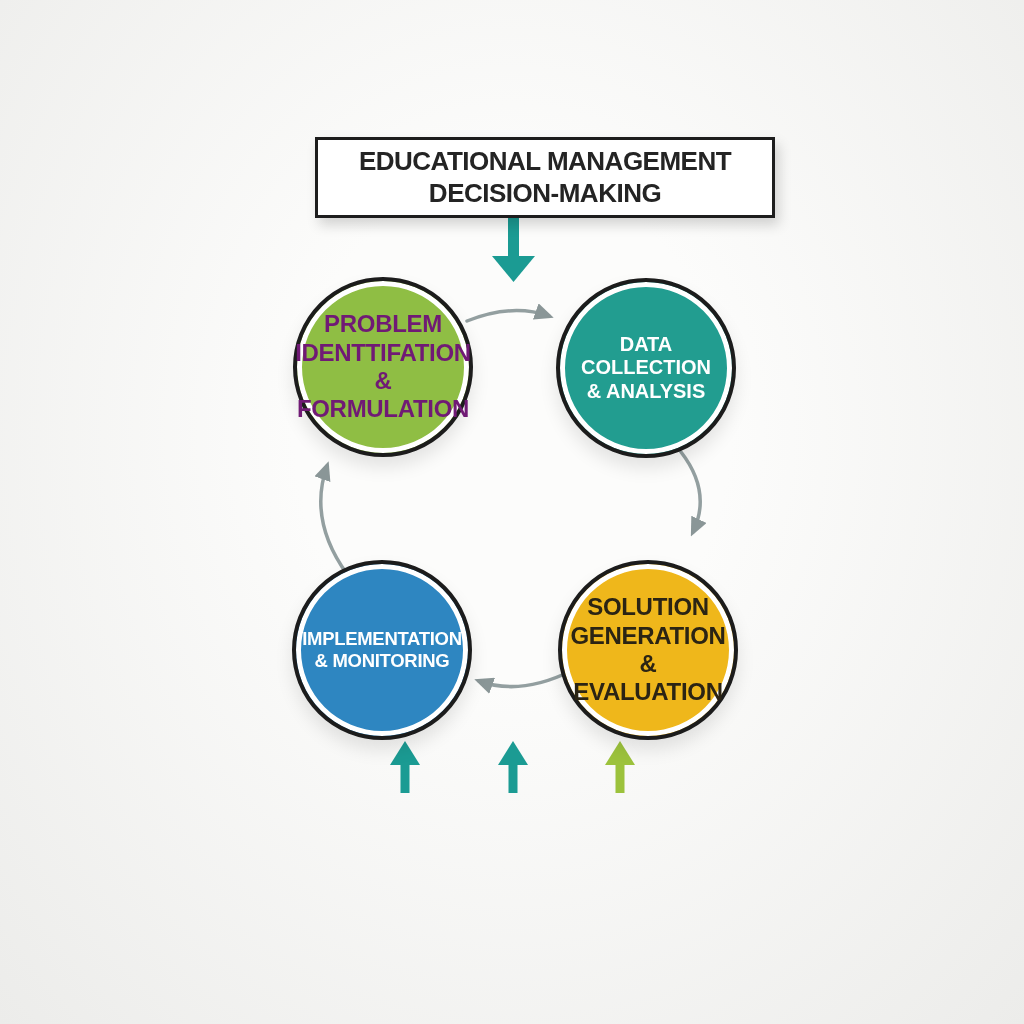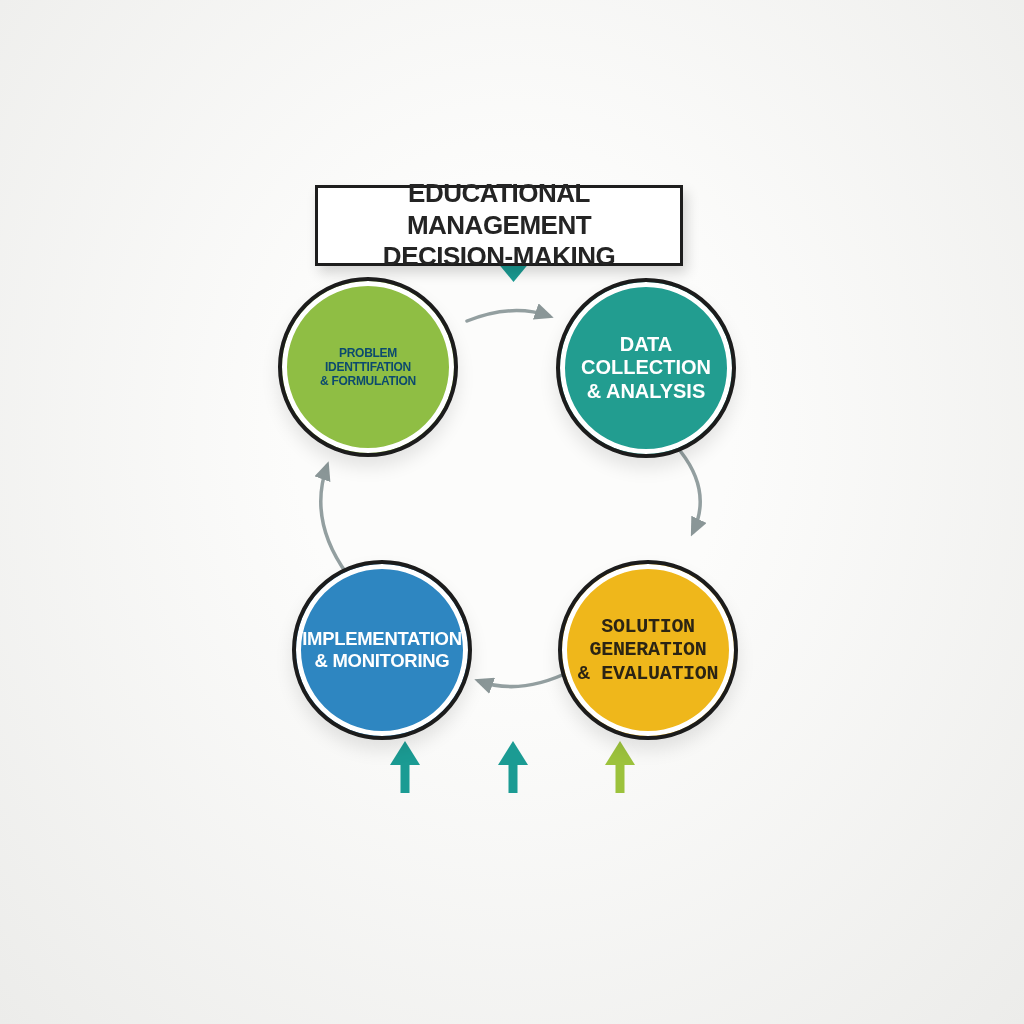--- a/index.html
+++ b/index.html
@@ -9,33 +9,33 @@
     font-family:"Liberation Sans", sans-serif;
   }
   .layer{position:absolute;left:0;top:0;width:1024px;height:1024px;}
   .box{
     position:absolute; box-sizing:border-box; background:#ffffff;
     border:3px solid #1d1d1d; display:flex; align-items:center; justify-content:center;
     text-align:center; font-weight:bold; color:#242424;
     box-shadow:4px 7px 12px rgba(0,0,0,0.16);
   }
   .pre{white-space:pre-line;}
-  .title-box{left:315px; top:137px; width:368px; height:81px; font-size:26px; line-height:1.22; letter-spacing:-0.5px;margin-top:48px;}
+  .title-box{left:315px; top:137px; width:460px; height:81px; font-size:26px; line-height:1.22; letter-spacing:-0.5px;}
   .outcome-box{left:290px; top:792px; width:448px; height:81px; font-size:20px; line-height:1.3; letter-spacing:-0.4px;}
   .node{
     position:absolute; box-sizing:border-box; width:180px; height:180px; border-radius:50%;
     border:4px solid #1c1c1c;
     box-shadow:0 10px 18px rgba(0,0,0,0.10), inset 0 0 0 5px #ffffff;
     display:flex; align-items:center; justify-content:center; text-align:center;
     font-weight:bold; line-height:1.18;
   }
-  .node-problem{left:278px; top:277px; font-size:12px; color:#0c4a6e; letter-spacing:-0.3px;}
+  .node-problem{left:293px; top:277px; font-size:24px; color:#701a75; letter-spacing:-0.3px;}
   .node-data{left:556px; top:278px; font-size:20px; color:#ffffff;}
   .node-implementation{left:292px; top:560px; font-size:18.5px; color:#ffffff; letter-spacing:-0.3px;}
-  .node-solution{left:558px; top:560px; font-size:20px; color:#2b2414; letter-spacing:-0.3px;font-family:Liberation Mono, monospace;}
+  .node-solution{left:558px; top:560px; font-size:24px; color:#2b2414; letter-spacing:-0.3px;}
   .hub{
     position:absolute; box-sizing:border-box; left:410px; top:395px; width:206px; height:206px;
     border-radius:50%; border:4px solid #1c1c1c; background:#ffffff;
     box-shadow:0 12px 20px rgba(0,0,0,0.12);
   }
   .hub svg{position:absolute; left:0; top:0;}
   .hub-label{
     position:absolute; left:0; top:0; width:198px; height:198px;
     display:flex; align-items:center; justify-content:center; text-align:center;
     font-weight:bold; font-size:25px; line-height:1.18; color:#242424; letter-spacing:-0.5px;

